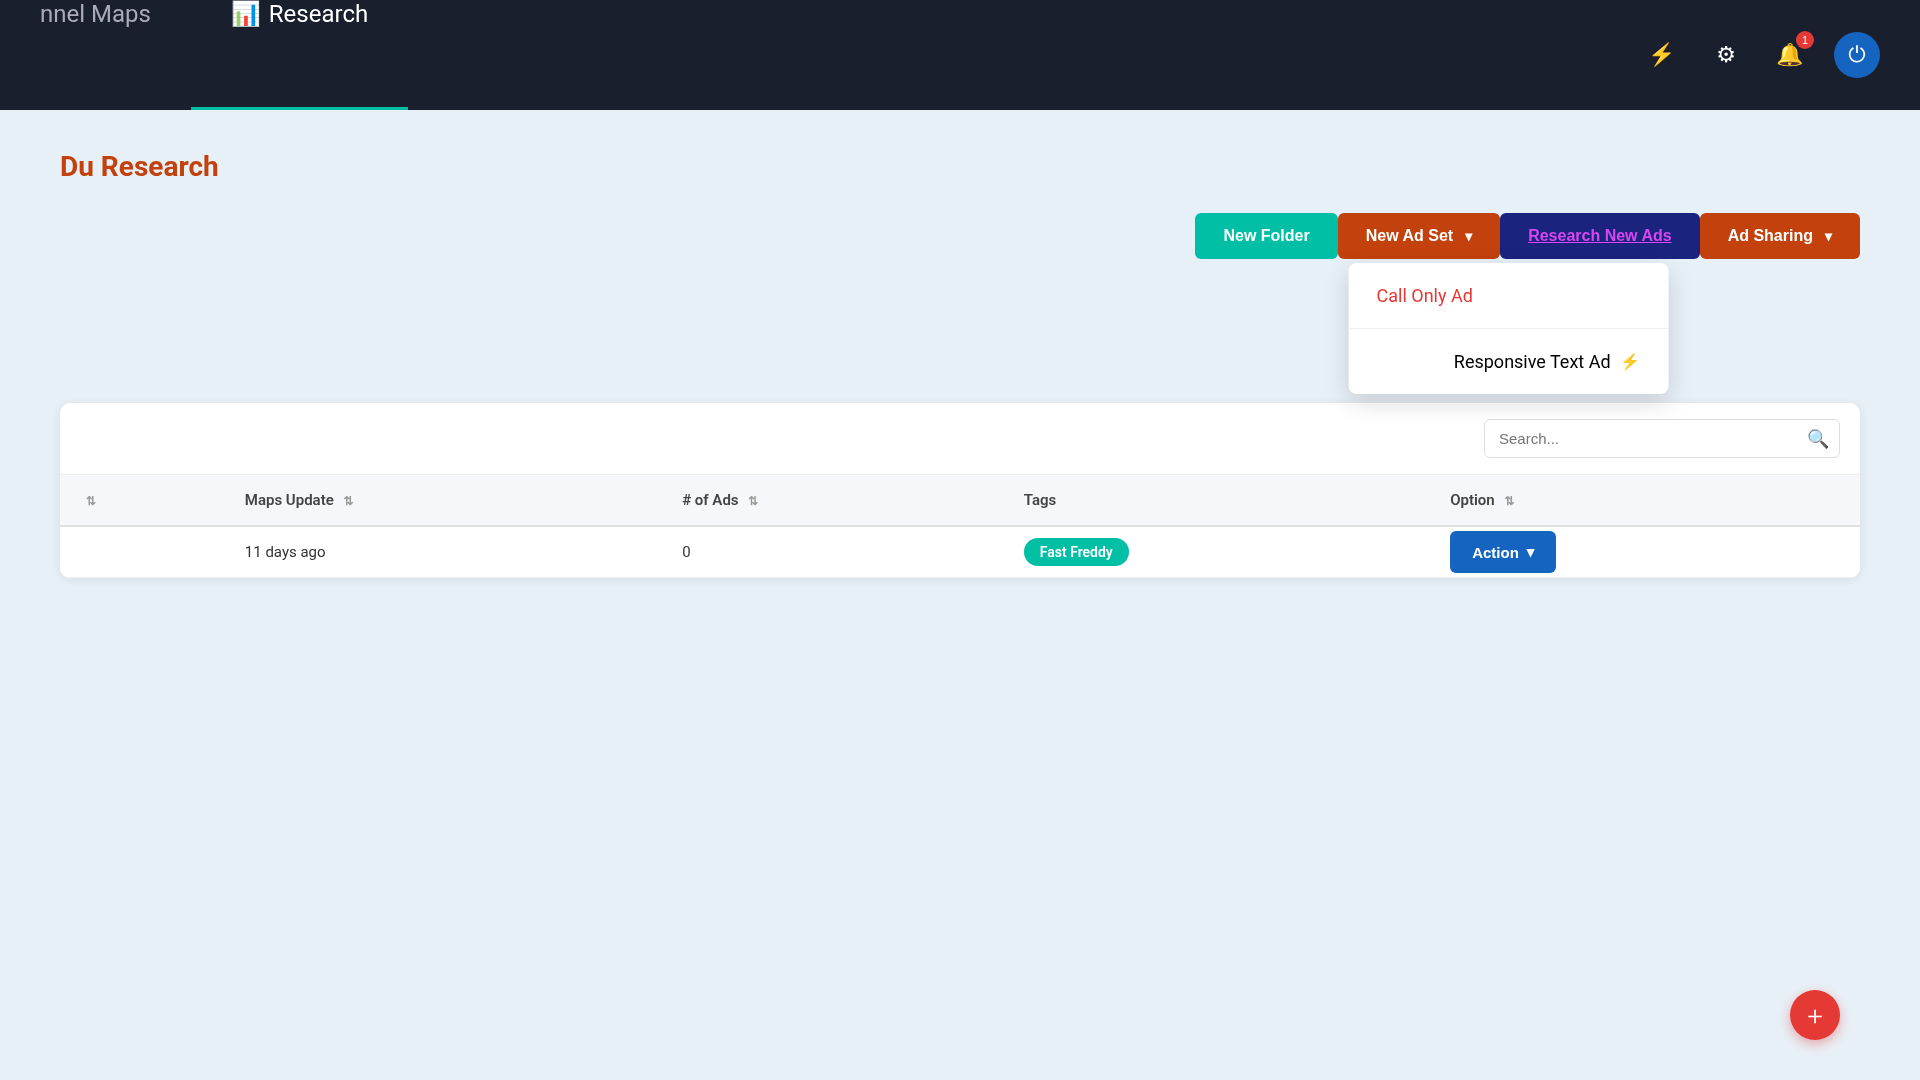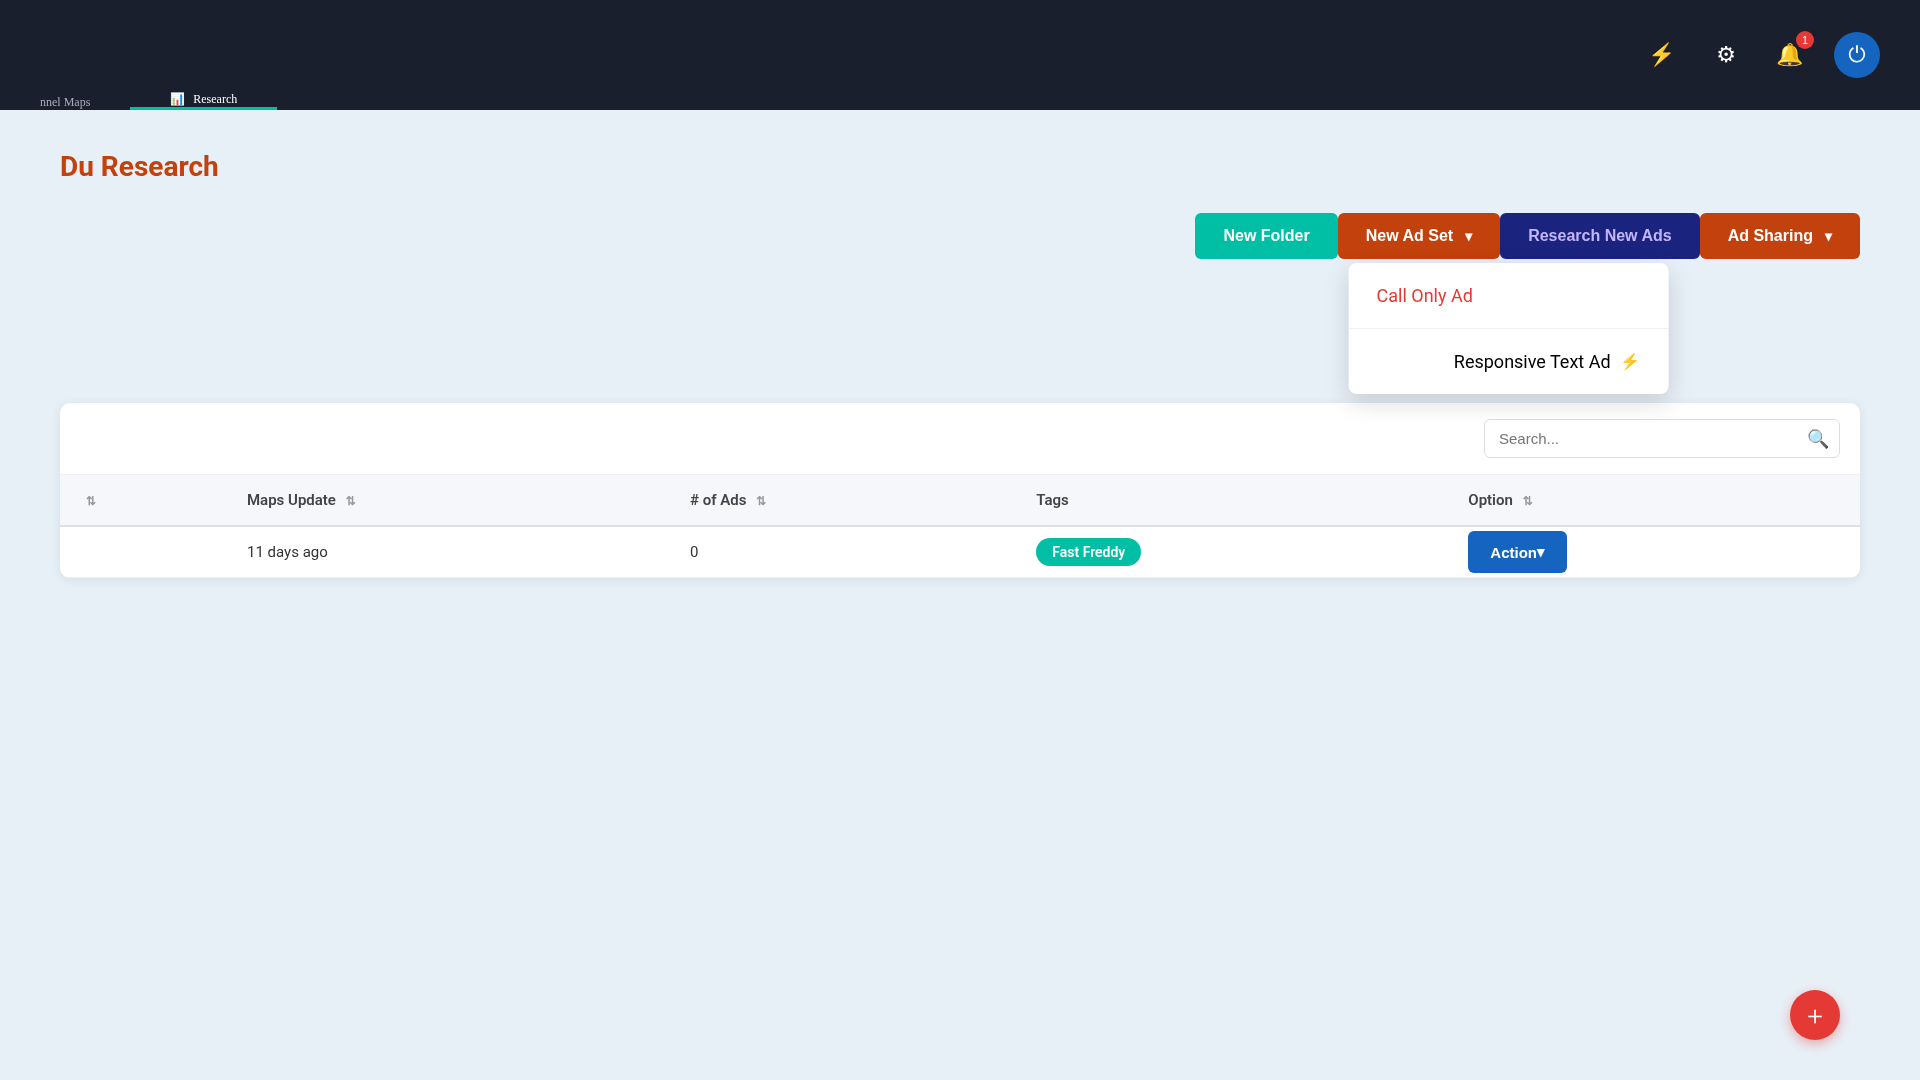--- a/index.html
+++ b/index.html
@@ -27,28 +27,27 @@
     .navbar-nav-left {
       position: absolute;
       left: 0;
       display: flex;
       align-items: center;
       height: 100%;
     }
 
     .nav-item {
       color: #aab;
-      font-size: 12px;
+      font-size: 24px;
       padding: 0 40px;
       height: 100%;
       display: flex;
-      align-items: flex-end;
+      align-items: flex-start;
       cursor: pointer;
       white-space: nowrap;
-      font-family: Liberation Serif, serif;
     }
 
     .navbar-icons {
       display: flex;
       align-items: center;
       gap: 24px;
     }
 
     .icon-btn {
       background: none;
@@ -133,21 +132,22 @@
       color: #fff;
     }
 
     .btn-red {
       background: #c2410c;
       color: #fff;
     }
 
     .btn-dark-blue {
       background: #1a237e;
-      color: #c4b5fd;
+      color: #d946ef;
+      text-decoration: underline;
     }
 
     .btn-dropdown-arrow::after {
       content: '▾';
       font-size: 14px;
       margin-left: 4px;
     }
 
     
     .dropdown-menu {
@@ -271,20 +271,21 @@
     .action-btn {
       background: #1565c0;
       color: #fff;
       border: none;
       border-radius: 6px;
       padding: 12px 22px;
       font-size: 15px;
       cursor: pointer;
       display: flex;
       align-items: center;
+      gap: 8px;
       font-weight: 600;
     }
 
     
     .toolbar-wrapper {
       position: relative;
       display: flex;
       justify-content: flex-end;
       margin-bottom: 0;
     }

